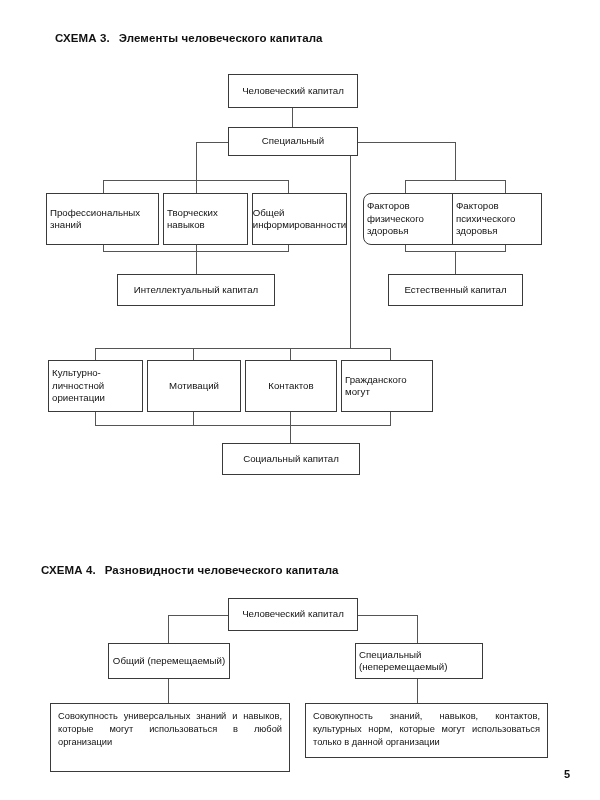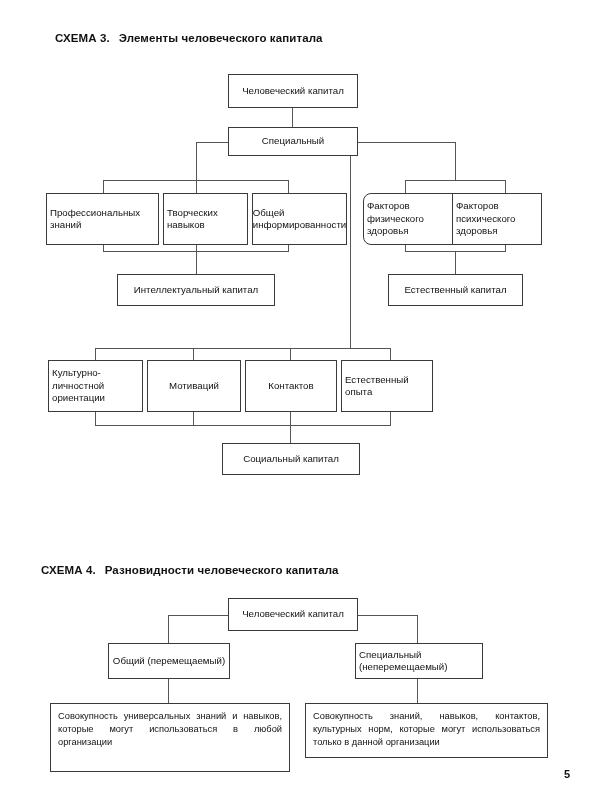--- a/index.html
+++ b/index.html
@@ -121,21 +121,21 @@
   <div class="ln v" style="left:350px; top:156px; height:193px;"></div>
   <div class="ln h" style="left:95px; top:348px; width:296px;"></div>
   <div class="ln v" style="left:95px; top:348px; height:13px;"></div>
   <div class="ln v" style="left:193px; top:348px; height:13px;"></div>
   <div class="ln v" style="left:290px; top:348px; height:13px;"></div>
   <div class="ln v" style="left:390px; top:348px; height:13px;"></div>
 
   <div class="box" style="left:48px; top:360px; width:95px; height:52px;">Культурно-личностной ориентации</div>
   <div class="box" style="left:147px; top:360px; width:94px; height:52px;">Мотиваций</div>
   <div class="box" style="left:245px; top:360px; width:92px; height:52px;">Контактов</div>
-  <div class="box" style="left:341px; top:360px; width:92px; height:52px;">Естественный опыта</div>
+  <div class="box" style="left:341px; top:360px; width:92px; height:52px;">Гражданского могут</div>
 
   <div class="ln v" style="left:95px; top:412px; height:14px;"></div>
   <div class="ln v" style="left:193px; top:412px; height:14px;"></div>
   <div class="ln v" style="left:290px; top:412px; height:14px;"></div>
   <div class="ln v" style="left:390px; top:412px; height:14px;"></div>
   <div class="ln h" style="left:95px; top:425px; width:296px;"></div>
   <div class="ln v" style="left:290px; top:425px; height:19px;"></div>
 
   <div class="box" style="left:222px; top:443px; width:138px; height:32px;">Социальный капитал</div>
 

